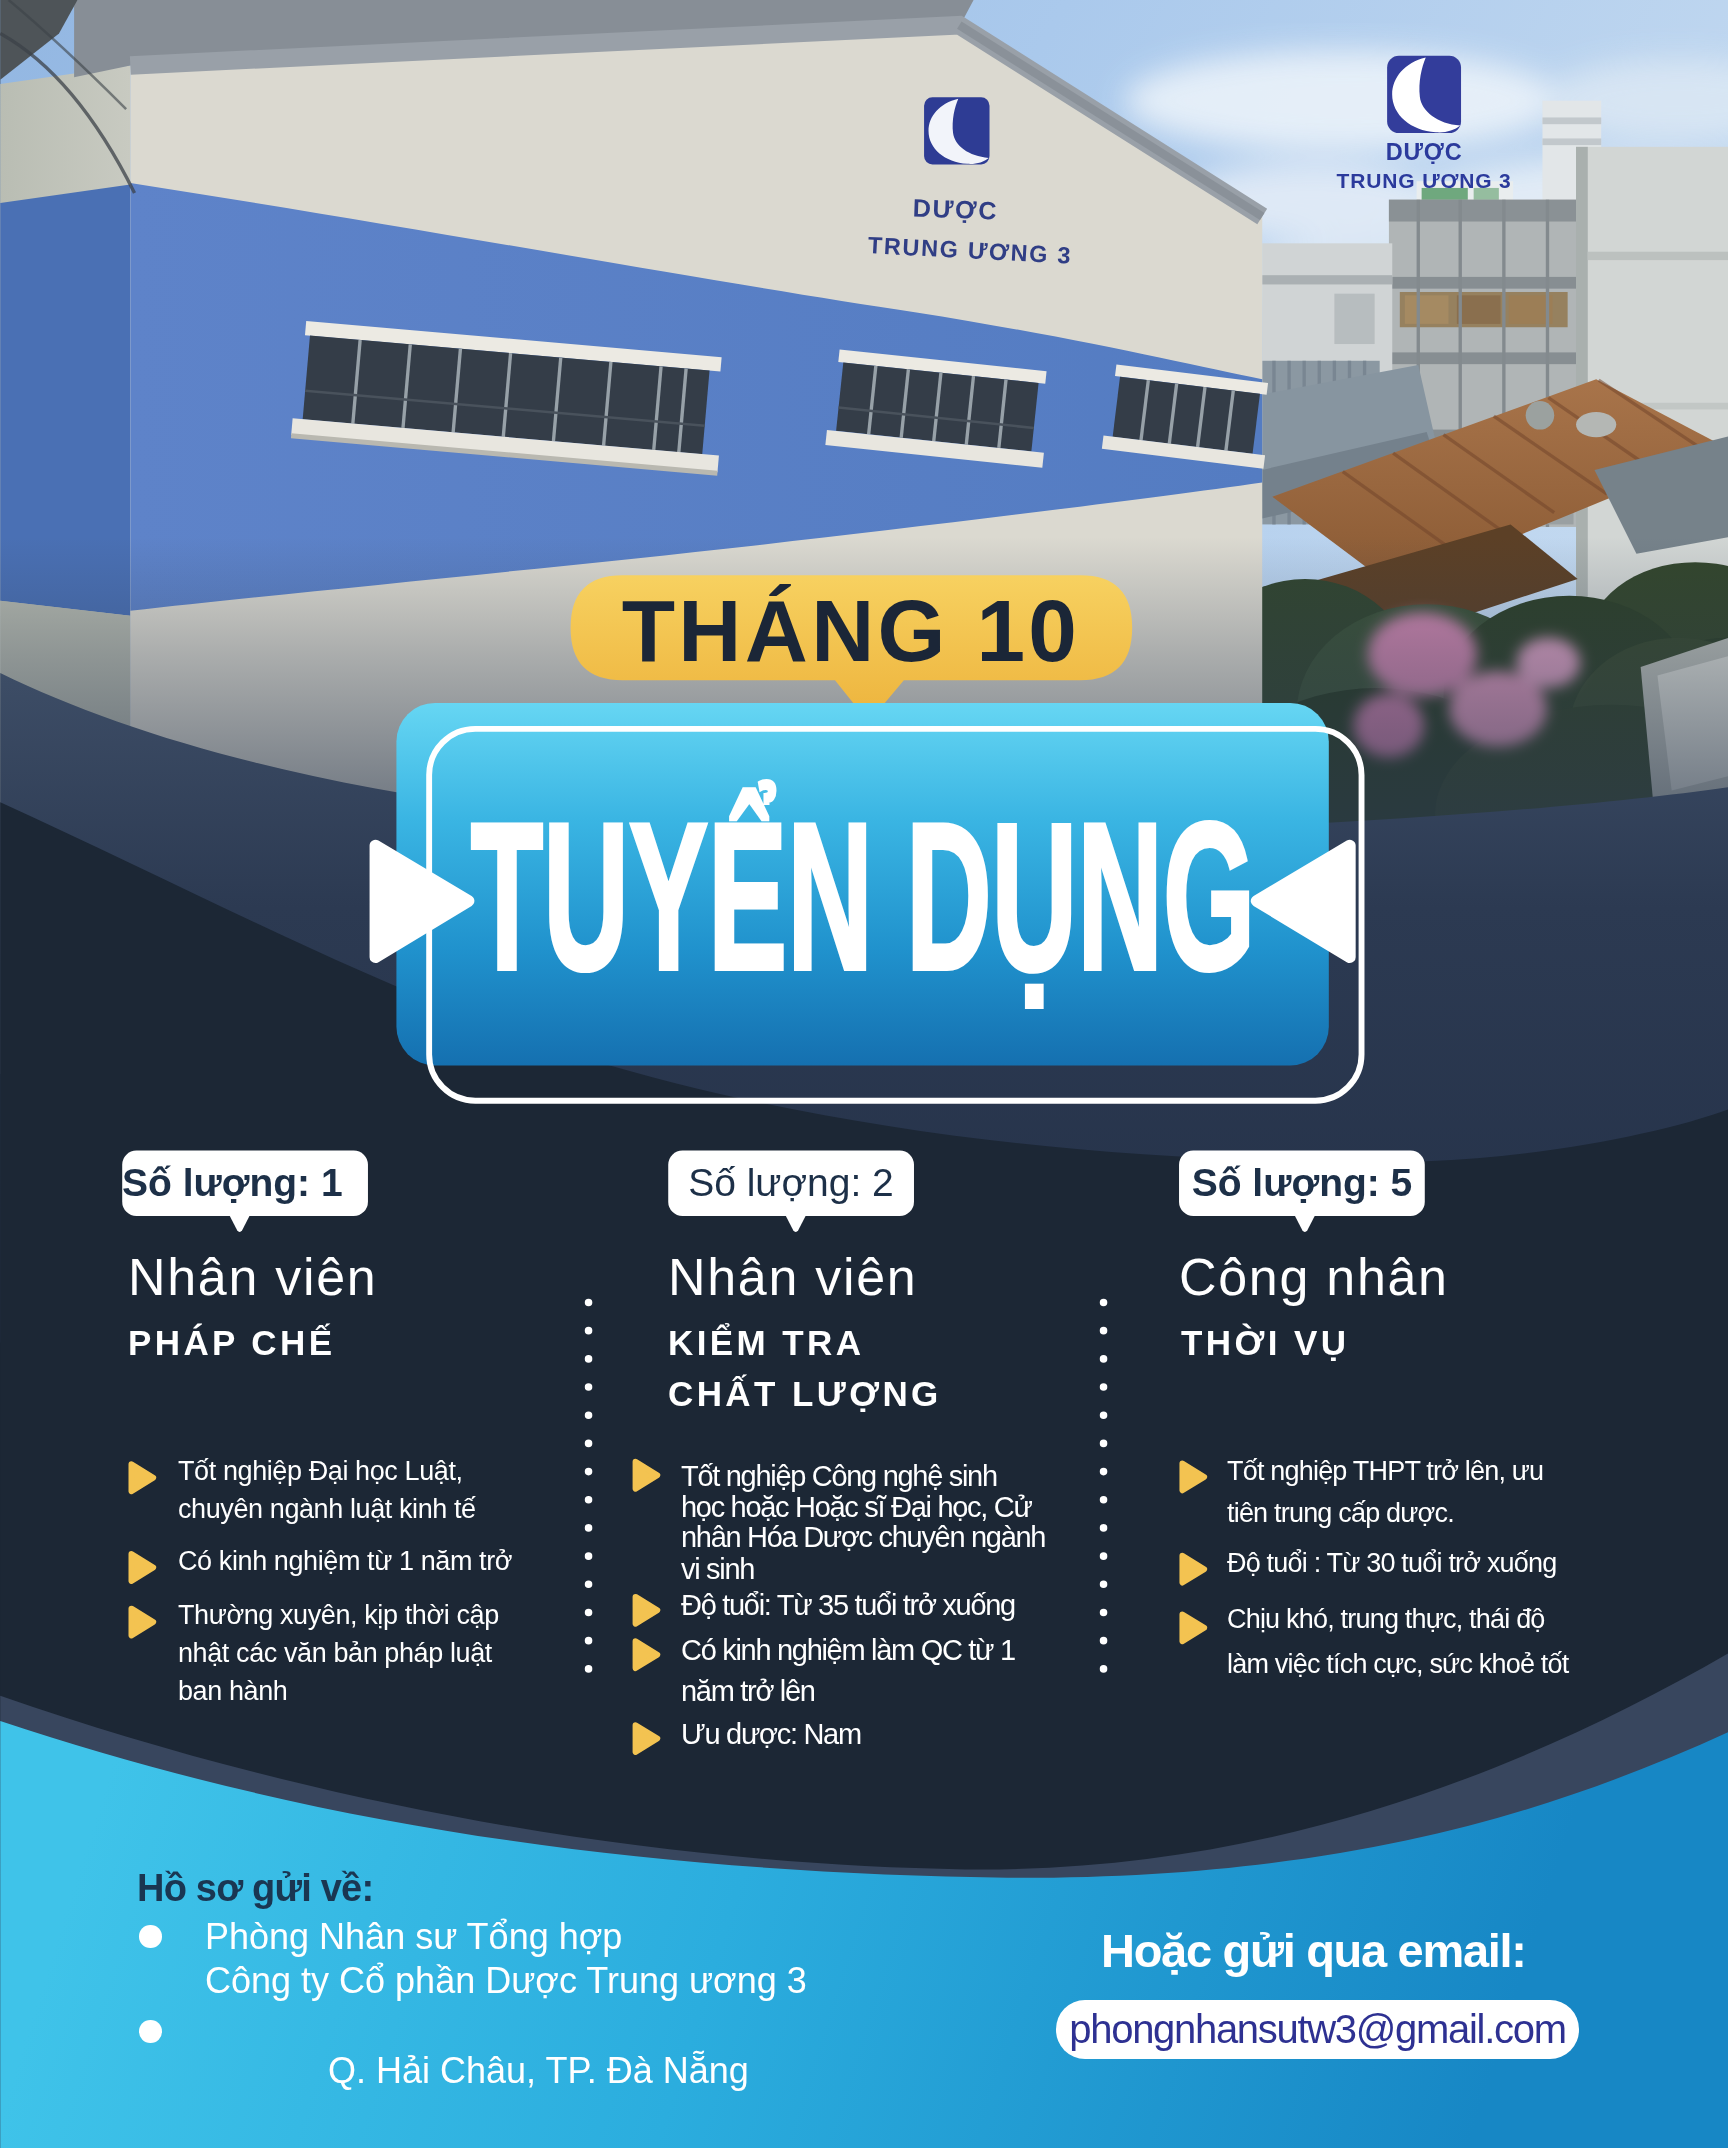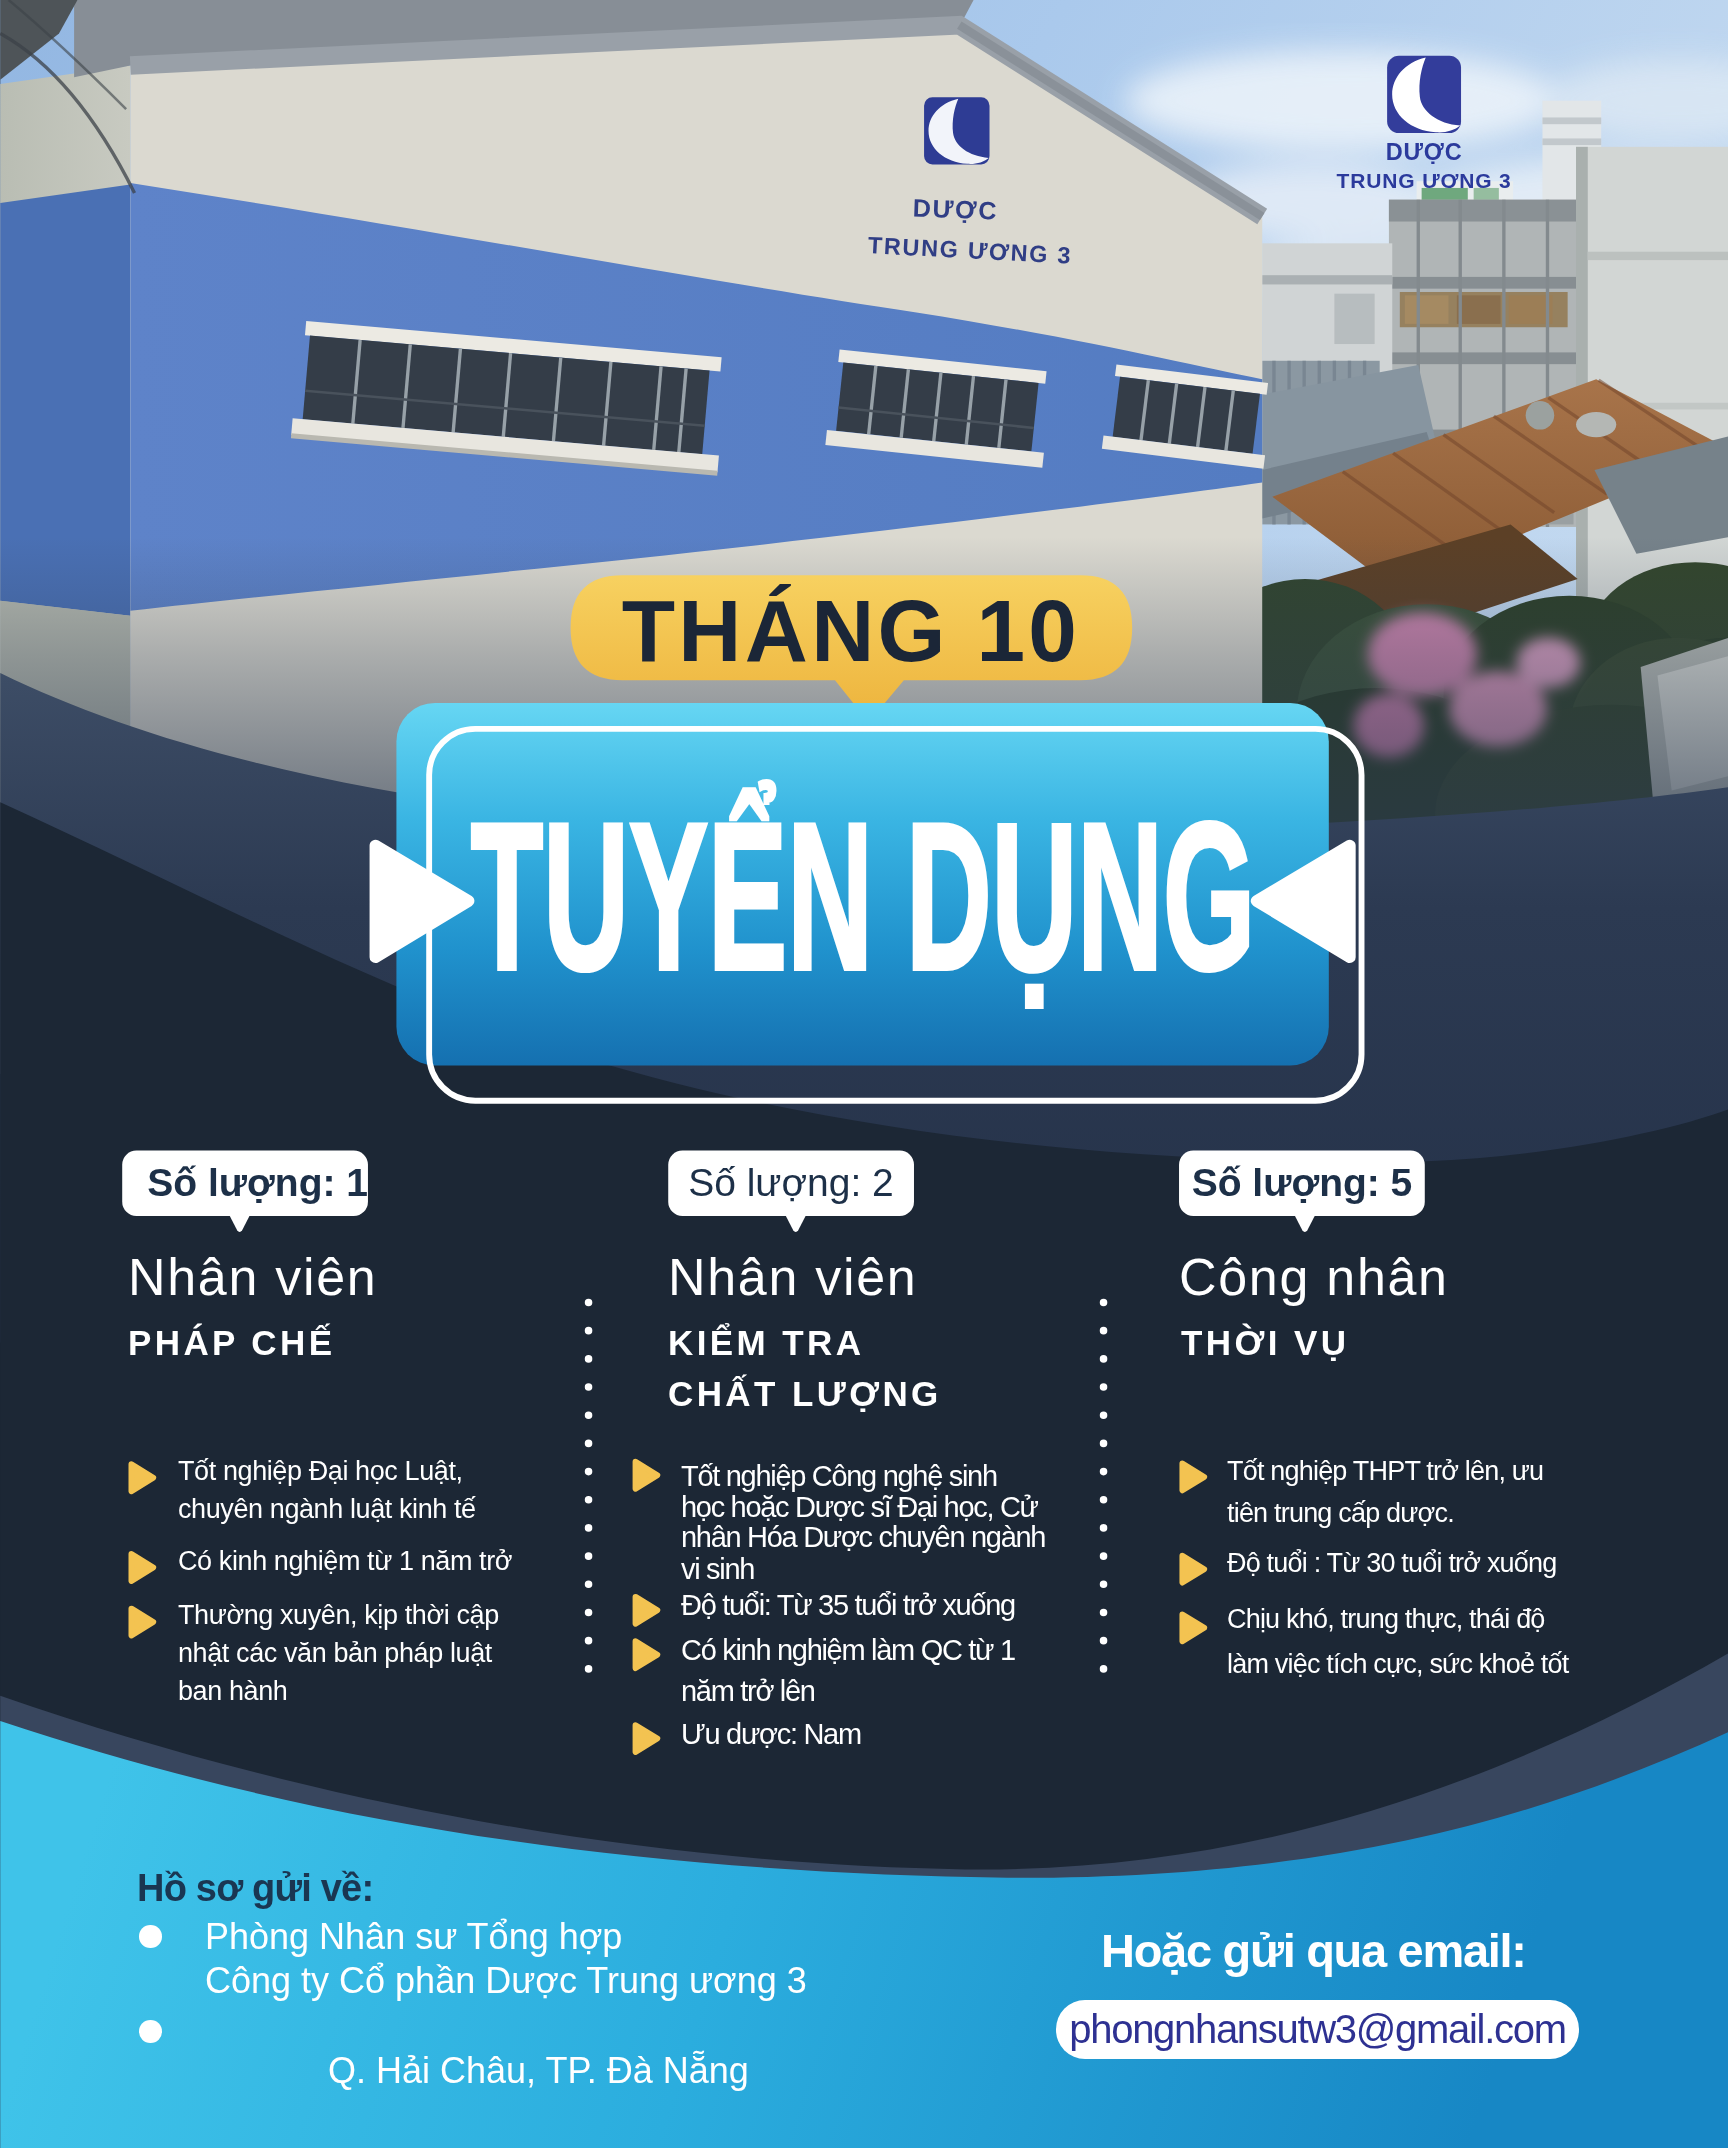--- a/index.html
+++ b/index.html
@@ -309,40 +309,40 @@
 <use href="#tri" x="753" y="1738"></use>
 <use href="#tri" x="753" y="1899"></use>
 <use href="#tri" x="753" y="1952"></use>
 <use href="#tri" x="753" y="2052"></use>
 
 <use href="#tri" x="1405" y="1740"></use>
 <use href="#tri" x="1405" y="1850"></use>
 <use href="#tri" x="1405" y="1920"></use>
 </svg>
 
-<div class="abs nw" style="left:122px;top:1150px;width:246px;height:65px;line-height:65px;text-align:right;font-size:39px;font-weight:bold;color:#1d3048">Số lượng: 1</div>
+<div class="abs nw" style="left:122px;top:1150px;width:246px;height:65px;line-height:65px;text-align:left;font-size:39px;font-weight:bold;color:#1d3048">Số lượng: 1</div>
 <div class="abs nw" style="left:668px;top:1150px;width:246px;height:65px;line-height:65px;text-align:center;font-size:39px;font-weight:normal;color:#1d3048">Số lượng: 2</div>
 <div class="abs nw" style="left:1179px;top:1150px;width:246px;height:47px;line-height:65px;text-align:center;font-size:39px;font-weight:bold;color:#1d3048">Số lượng: 5</div>
 
 <div class="abs nw" style="left:128px;top:1247px;font-size:52px;letter-spacing:1.7px;color:#ffffff">Nhân viên</div>
 <div class="abs nw" style="left:128px;top:1323px;font-size:35px;font-weight:bold;letter-spacing:3.4px;color:#ffffff">PHÁP CHẾ</div>
 
 <div class="abs nw" style="left:178px;top:1456px;font-size:27px;letter-spacing:-0.4px;color:#ffffff">Tốt nghiệp Đại học Luật,</div>
 <div class="abs nw" style="left:178px;top:1494px;font-size:27px;letter-spacing:-0.4px;color:#ffffff">chuyên ngành luật kinh tế</div>
 <div class="abs nw" style="left:178px;top:1546px;font-size:27px;letter-spacing:-0.4px;color:#ffffff">Có kinh nghiệm từ 1 năm trở</div>
 <div class="abs nw" style="left:178px;top:1600px;font-size:27px;letter-spacing:-0.4px;color:#ffffff">Thường xuyên, kịp thời cập</div>
 <div class="abs nw" style="left:178px;top:1638px;font-size:27px;letter-spacing:-0.4px;color:#ffffff">nhật các văn bản pháp luật</div>
 <div class="abs nw" style="left:178px;top:1676px;font-size:27px;letter-spacing:-0.4px;color:#ffffff">ban hành</div>
 
 <div class="abs nw" style="left:668px;top:1247px;font-size:52px;letter-spacing:1.7px;color:#ffffff">Nhân viên</div>
 <div class="abs nw" style="left:668px;top:1323px;font-size:35px;font-weight:bold;letter-spacing:3.4px;color:#ffffff">KIỂM TRA</div>
 <div class="abs nw" style="left:668px;top:1374px;font-size:35px;font-weight:bold;letter-spacing:3.4px;color:#ffffff">CHẤT LƯỢNG</div>
 
 <div class="abs nw" style="left:681px;top:1460px;font-size:29px;letter-spacing:-1.3px;color:#ffffff">Tốt nghiệp Công nghệ sinh</div>
-<div class="abs nw" style="left:681px;top:1491px;font-size:29px;letter-spacing:-1.3px;color:#ffffff">học hoặc Dược sĩ Đại học, Cử</div>
+<div class="abs nw" style="left:681px;top:1491px;font-size:29px;letter-spacing:-1.3px;color:#ffffff">học hoặc Hoặc sĩ Đại học, Cử</div>
 <div class="abs nw" style="left:681px;top:1521px;font-size:29px;letter-spacing:-1.3px;color:#ffffff">nhân Hóa Dược chuyên ngành</div>
 <div class="abs nw" style="left:681px;top:1553px;font-size:29px;letter-spacing:-1.3px;color:#ffffff">vi sinh</div>
 <div class="abs nw" style="left:681px;top:1589px;font-size:29px;letter-spacing:-1.3px;color:#ffffff">Độ tuổi: Từ 35 tuổi trở xuống</div>
 <div class="abs nw" style="left:681px;top:1634px;font-size:29px;letter-spacing:-1.3px;color:#ffffff">Có kinh nghiệm làm QC từ 1</div>
 <div class="abs nw" style="left:681px;top:1675px;font-size:29px;letter-spacing:-1.3px;color:#ffffff">năm trở lên</div>
 <div class="abs nw" style="left:681px;top:1718px;font-size:29px;letter-spacing:-1.3px;color:#ffffff">Ưu dược: Nam</div>
 
 <div class="abs nw" style="left:1179px;top:1247px;font-size:52px;letter-spacing:1.7px;color:#ffffff">Công nhân</div>
 <div class="abs nw" style="left:1181px;top:1323px;font-size:35px;font-weight:bold;letter-spacing:3.4px;color:#ffffff">THỜI VỤ</div>
 

